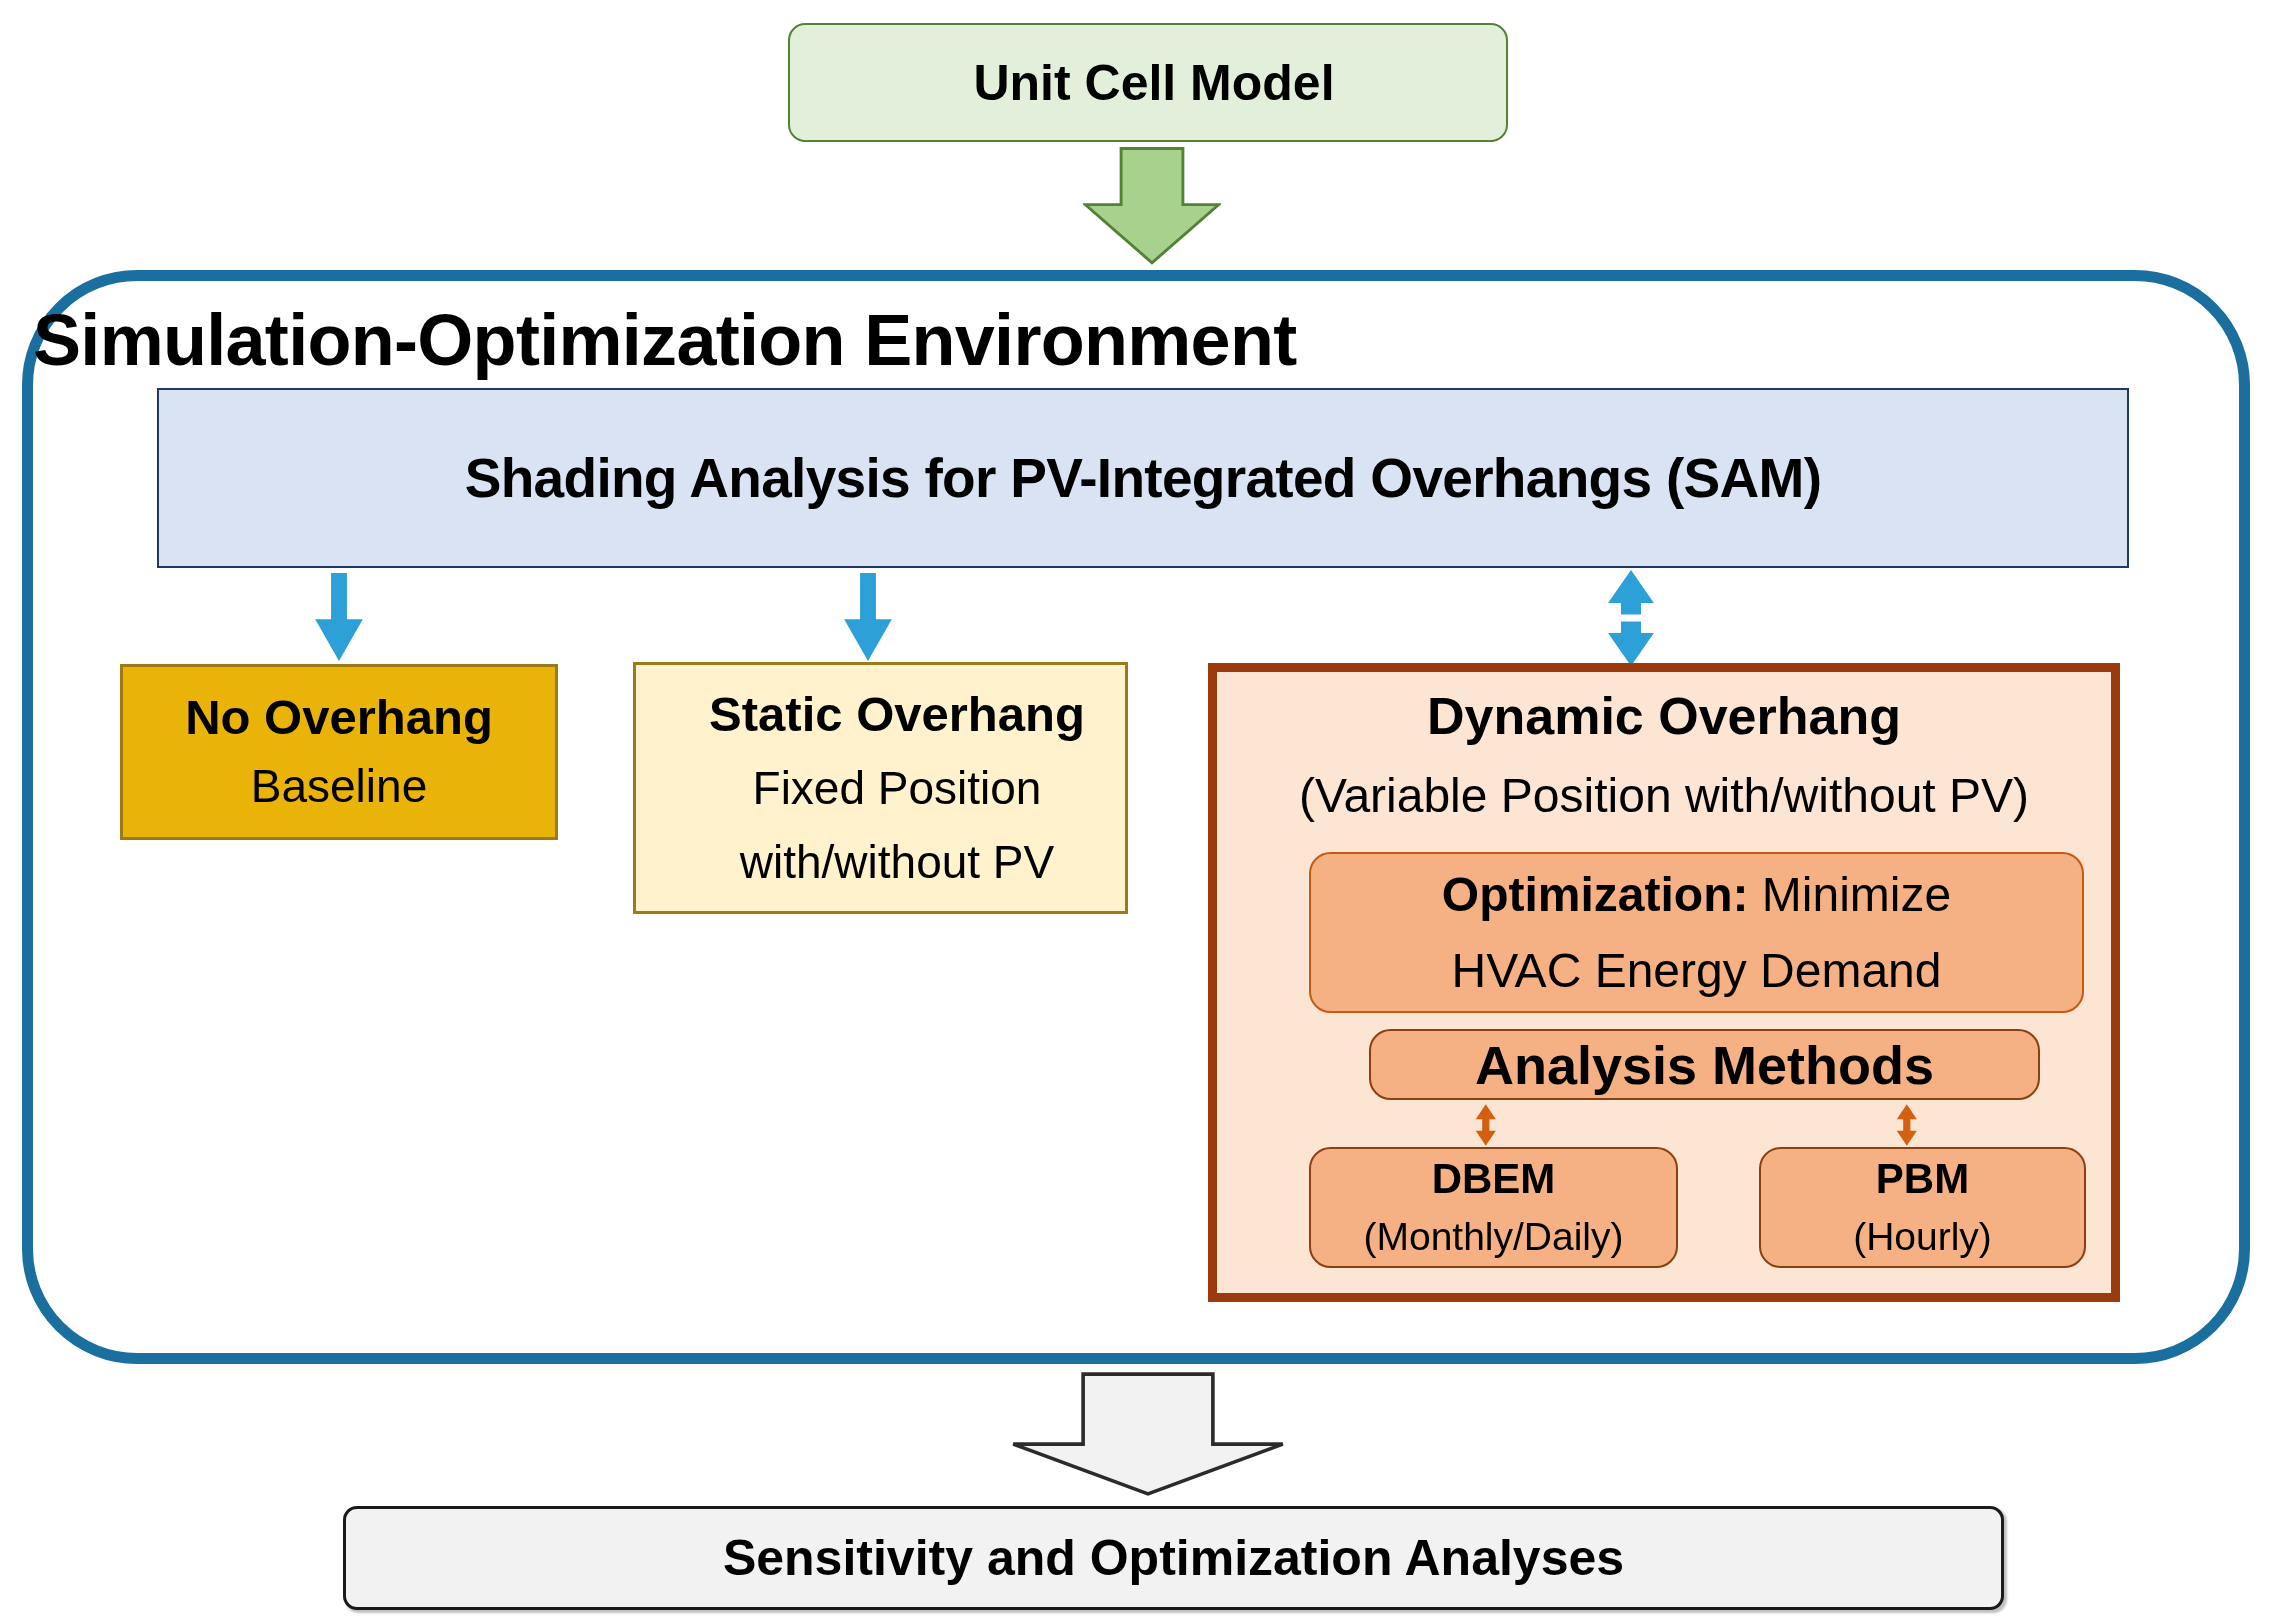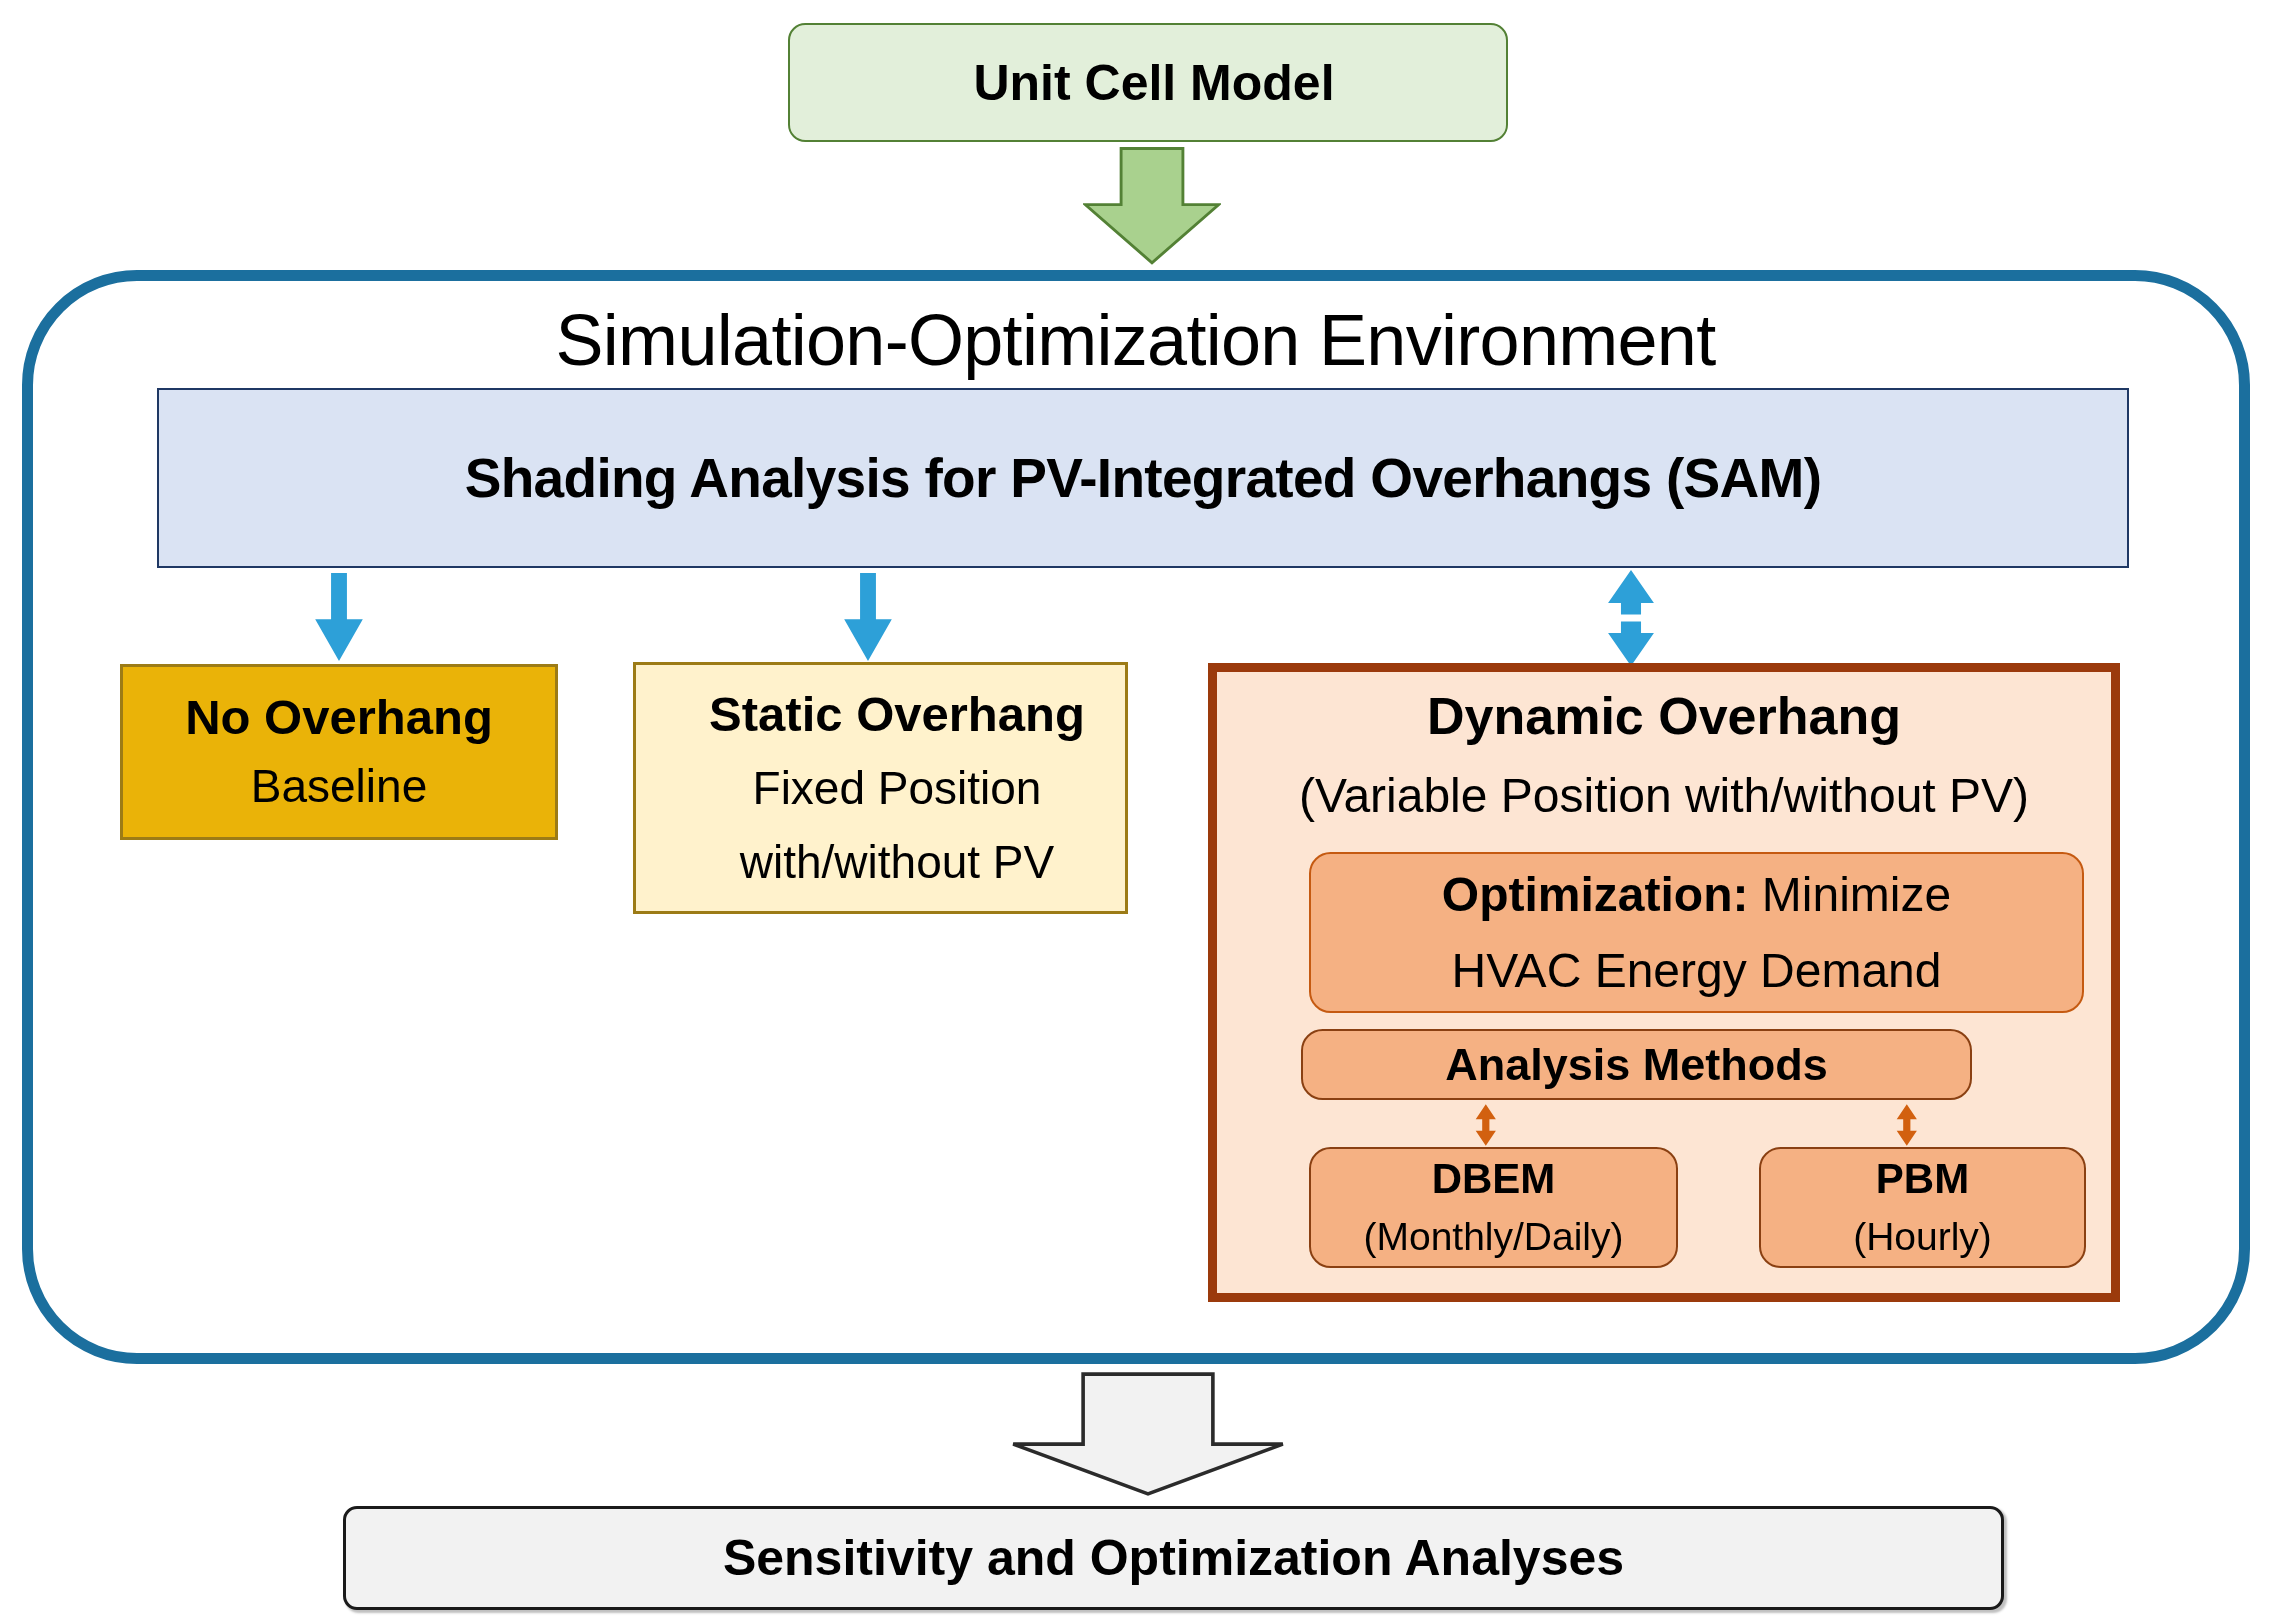--- a/index.html
+++ b/index.html
@@ -29,21 +29,21 @@
     font-size: 50px; font-weight: 700; padding-left: 12px;
   }
   
   .env-container {
     left: 21.6px; top: 270px; width: 2228px; height: 1094px;
     border: 11.5px solid #1b6f9e; border-radius: 115px;
     background: #ffffff;
   }
   .env-title {
     left: 33px; top: 297px; width: 2205px; height: 86px;
-    text-align: center; font-size: 72px; font-weight: 400;
+    text-align: left; font-size: 72px; font-weight: 700;
     line-height: 86px; letter-spacing: -0.7px;
   }
   .engine-box {
     left: 157px; top: 388px; width: 1972px; height: 180px;
     background: #dae3f3; border: 2.9px solid #1f3864;
     font-size: 55px; font-weight: 700; line-height: 68px; letter-spacing: -0.7px;
   }
   .no-overhang {
     left: 120px; top: 664px; width: 438px; height: 176px;
     background: #eab308; border: 3.6px solid #9c7b16;
@@ -63,22 +63,22 @@
   .dyn-subtitle { margin-top: 16px; font-size: 48px; line-height: 63px; }
   .orange-round {
     background: #f5b183; border: 2.9px solid #c55a11; border-radius: 21.6px;
   }
   .opt-box {
     left: 1309px; top: 852px; width: 775px; height: 161px;
     font-size: 48px; line-height: 76px;
   }
   .opt-box b { font-weight: 700; }
   .analysis-box {
-    left: 1301px; top: 1029px; width: 671px; height: 71px;
-    font-size: 45px; font-weight: 700; border-color: #8a4012;
+    left: 1369px; top: 1029px; width: 671px; height: 71px;
+    font-size: 54px; font-weight: 700; border-color: #8a4012;
   }
   .dbem-box {
     left: 1309px; top: 1147px; width: 369px; height: 121px;
     border-color: #8a4012; font-size: 39px; line-height: 58px;
   }
   .pbm-box {
     left: 1759px; top: 1147px; width: 327px; height: 121px;
     border-color: #8a4012; font-size: 39px; line-height: 58px;
   }
   .box-title { font-weight: 700; }

